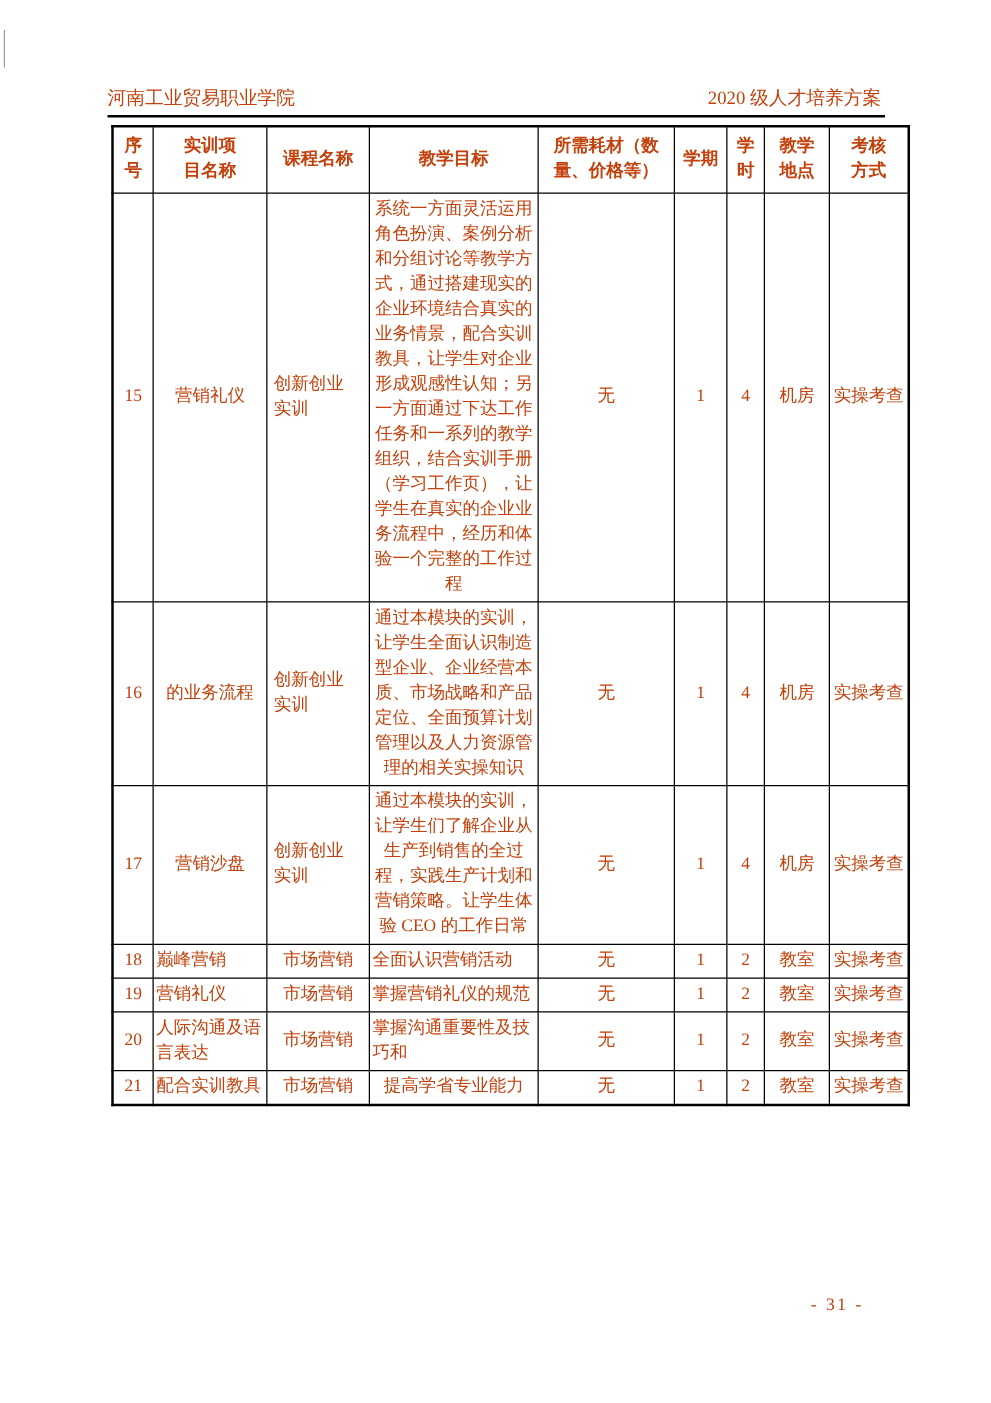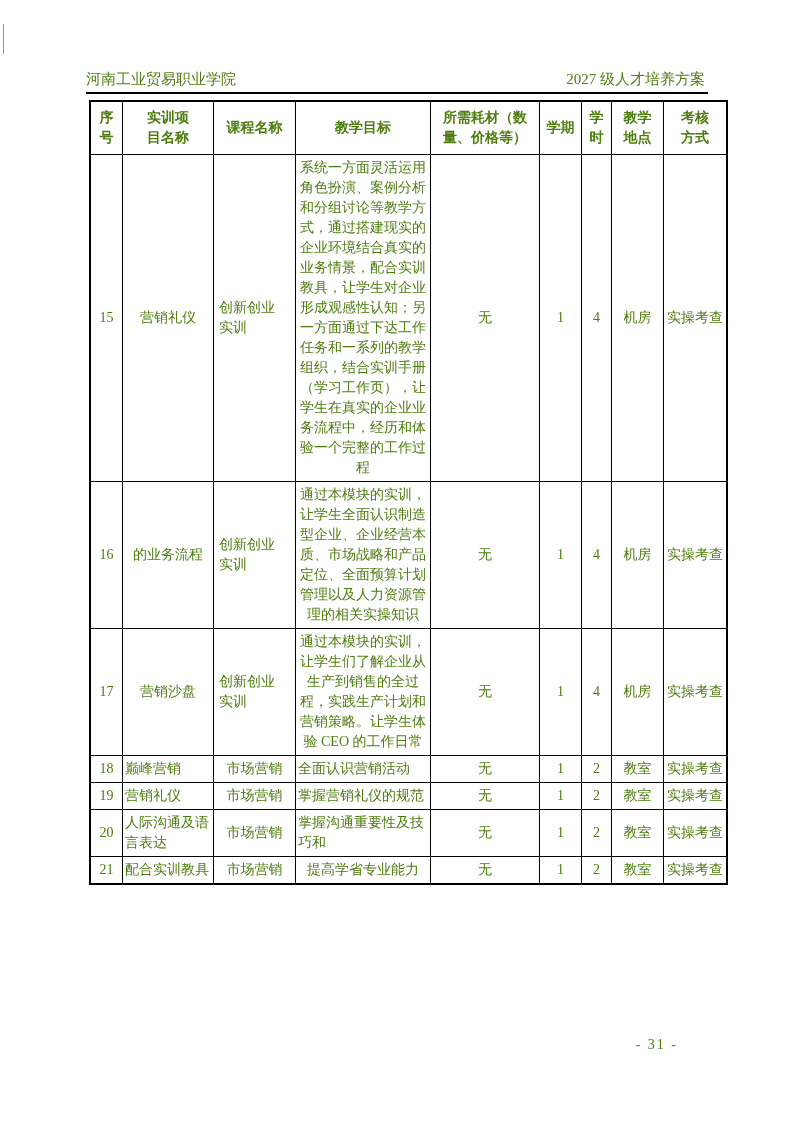--- a/index.html
+++ b/index.html
@@ -1,21 +1,21 @@
 <!DOCTYPE html>
 <html><head>
 <meta charset="utf-8">
 <style>
   html,body{margin:0;padding:0;background:#fff;}
   .page{
     position:relative;
     width:793px;height:1122px;
     background:#ffffff;
     font-family:"Liberation Serif","DejaVu Serif",serif;
-    color:#4d7c0f;
+    color:#c2410c;
     overflow:hidden;
   }
   .scan-artifact{
     position:absolute;left:3px;top:24px;width:1px;height:30px;
     background:#9a9a9a;
   }
   .hdr-left{
     position:absolute;left:86px;top:70px;
     font-size:15px;line-height:18px;white-space:nowrap;
   }
@@ -74,34 +74,34 @@
   tr.r4 td.cell-project, tr.r5 td.cell-project, tr.r6 td.cell-project, tr.r7 td.cell-project{
     text-align:left;padding-left:2px;
   }
   tr.r4 td.cell-objective, tr.r5 td.cell-objective, tr.r6 td.cell-objective{
     text-align:left;
   }
   tr.r7 td.cell-objective{
     text-align:center;
   }
   .footer-page{
-    position:absolute;top:1037px;right:115px;
+    position:absolute;top:1037px;right:102px;
     font-size:14px;letter-spacing:2px;white-space:nowrap;
   }
 </style>
 </head>
 <body>
 
 <div class="page">
 
   <div class="scan-artifact"></div>
 
   <div class="hdr-left">河南工业贸易职业学院</div>
 
-  <div class="hdr-right">2027 级人才培养方案</div>
+  <div class="hdr-right">2020 级人才培养方案</div>
 
   <div class="hdr-rule"></div>
 
   <table class="train">
     <thead>
       <tr id="header-row">
           <th class="col-no">序
 号</th>
           <th class="col-project">实训项
 目名称</th>

